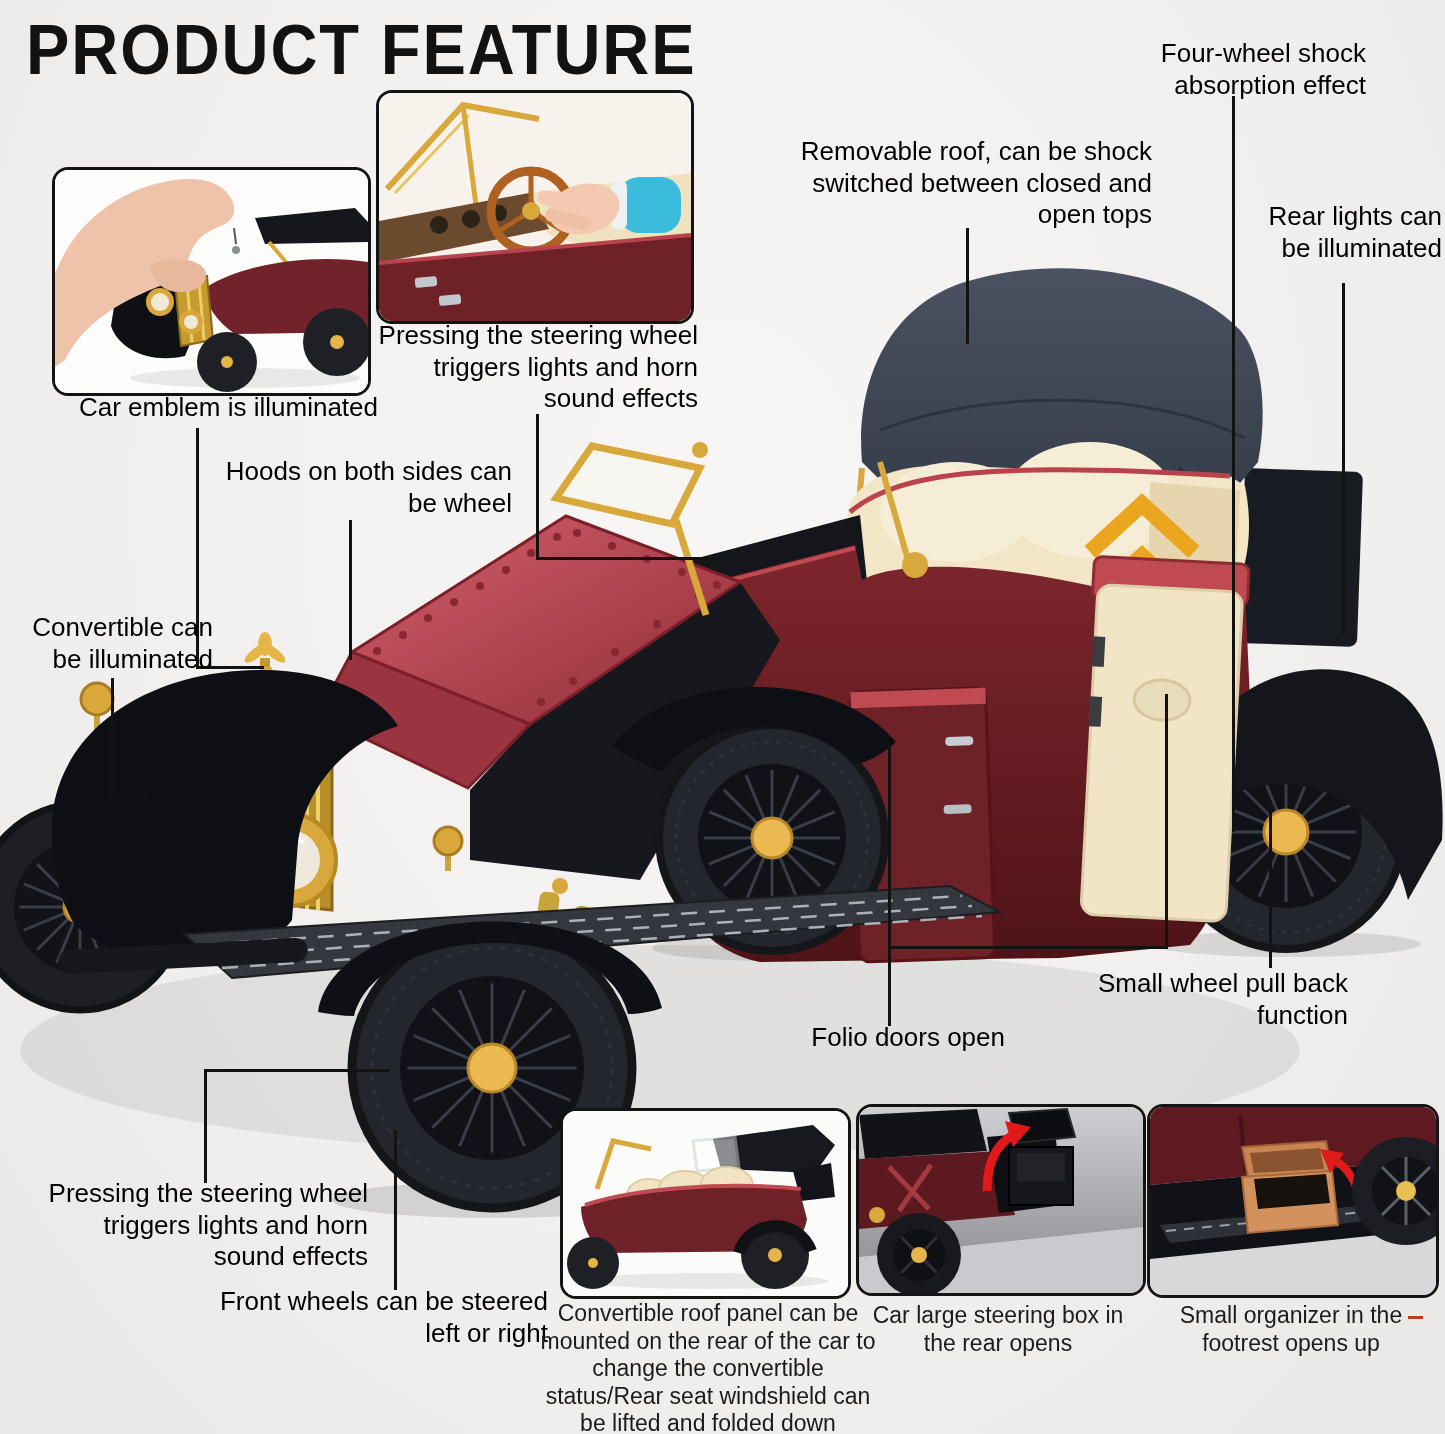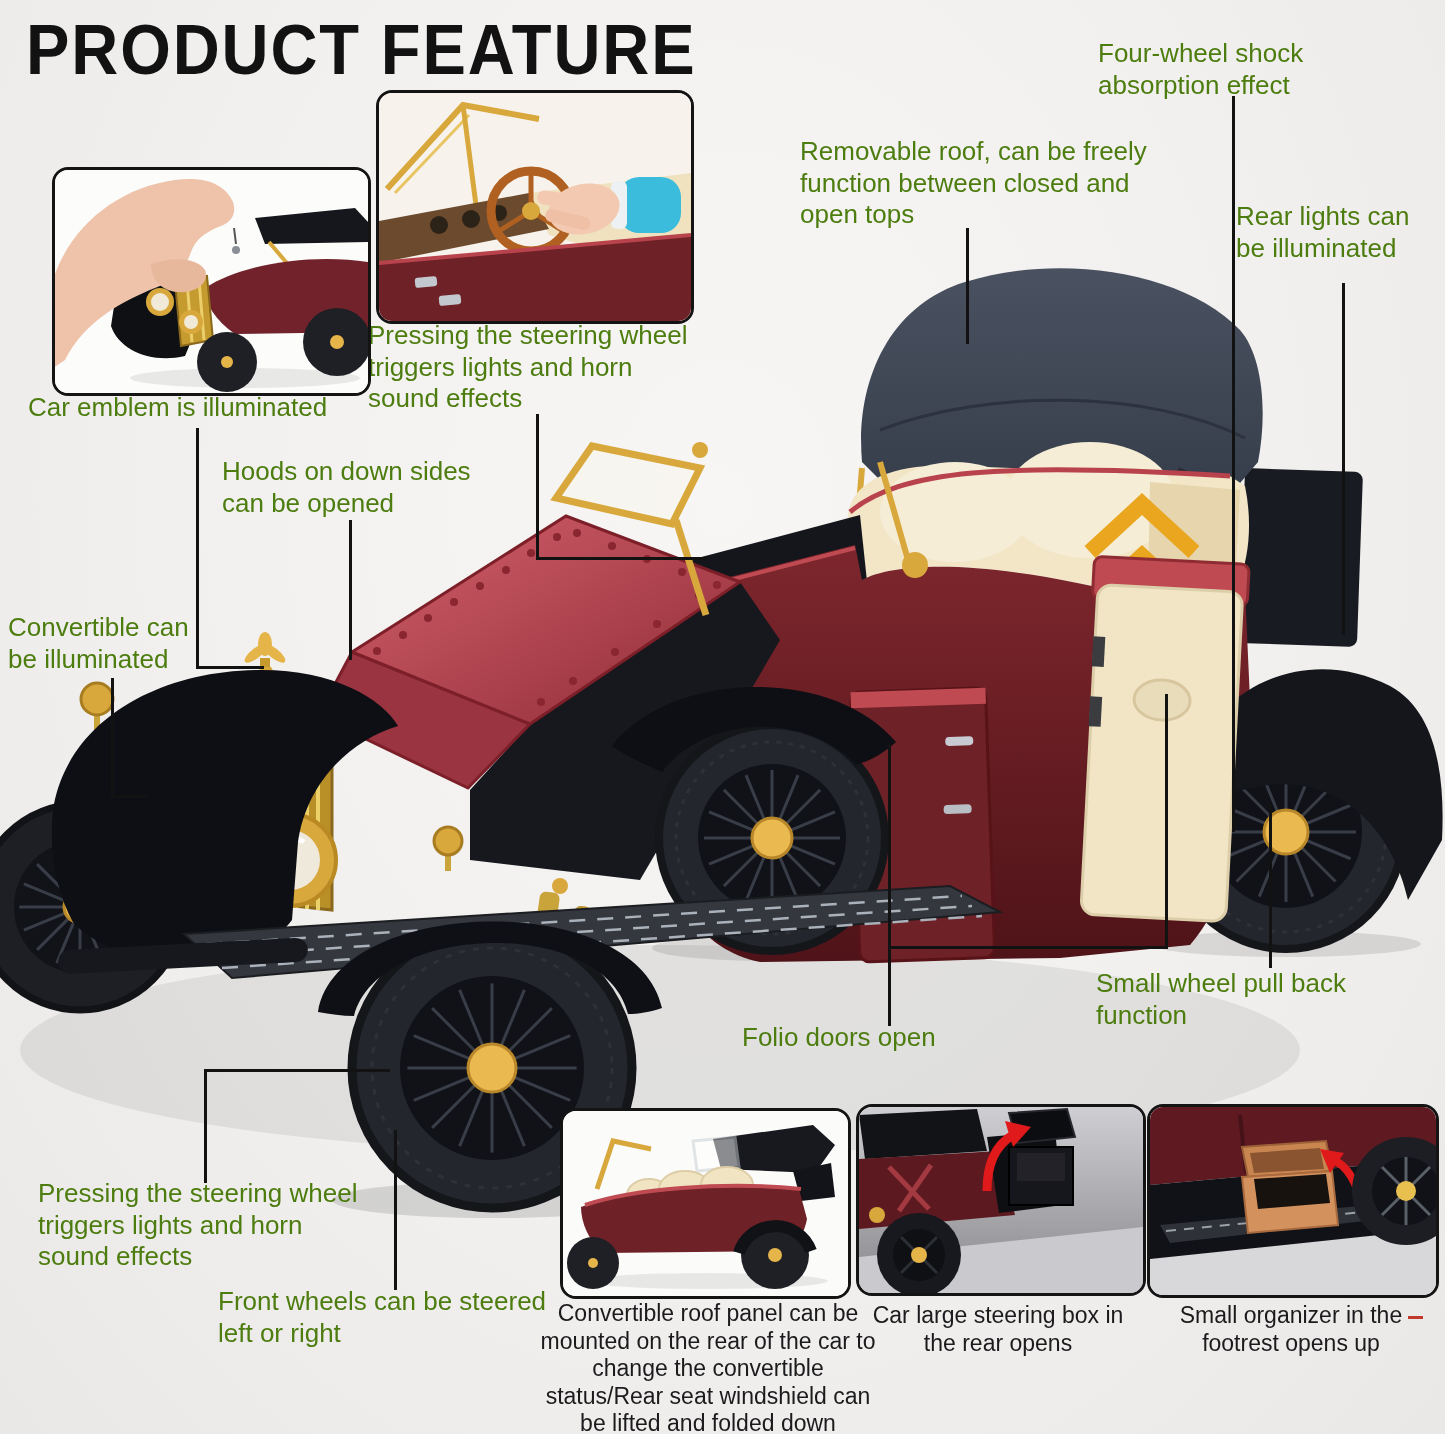--- a/index.html
+++ b/index.html
@@ -14,22 +14,22 @@
   #page-title{
     position:absolute;left:26px;top:10px;margin:0;
     font-size:70px;font-weight:bold;letter-spacing:2px;color:#121212;
     transform:scaleX(.93);transform-origin:left top;white-space:nowrap;z-index:5;
   }
   svg.photo{position:absolute;left:0;top:0;z-index:1;}
   .ln{position:absolute;background:#121212;z-index:2;}
   .ln.v{width:3px;}
   .ln.h{height:3px;}
   .callout{
-    position:absolute;z-index:3;text-align:left;
-    font-size:26px;line-height:1.22;font-weight:500;color:#4d7c0f;
+    position:absolute;z-index:3;text-align:right;
+    font-size:26px;line-height:1.22;font-weight:500;color:#000000;
   }
   .caption{
     position:absolute;z-index:3;text-align:center;
     font-size:23px;line-height:1.2;font-weight:500;color:#1b1b1d;
   }
   .inset{
     position:absolute;z-index:4;background:#fff;
     border:3px solid #141414;border-radius:16px;overflow:hidden;
   }
   .inset svg{display:block;width:100%;height:100%;}
@@ -291,26 +291,26 @@
 <div class="ln v" style="left:888px;top:744px;height:282px"></div>
 <div class="ln h" style="left:888px;top:946px;width:280px"></div>
 <div class="ln v" style="left:1165px;top:694px;height:255px"></div>
 <div class="ln v" style="left:1269px;top:803px;height:165px"></div>
 <div class="ln v" style="left:204px;top:1069px;height:114px"></div>
 <div class="ln h" style="left:204px;top:1069px;width:186px"></div>
 <div class="ln v" style="left:394px;top:1130px;height:160px"></div>
 
 <div class="callout" style="left:28px;top:392px;width:350px">Car emblem is illuminated</div>
 <div class="callout" style="left:368px;top:320px;width:330px">Pressing the steering wheel triggers lights and horn sound effects</div>
-<div class="callout" style="left:800px;top:136px;width:352px">Removable roof, can be freely function between closed and open tops</div>
+<div class="callout" style="left:800px;top:136px;width:352px">Removable roof, can be shock switched between closed and open tops</div>
 <div class="callout" style="left:1098px;top:38px;width:268px">Four-wheel shock absorption effect</div>
 <div class="callout" style="left:1236px;top:201px;width:206px">Rear lights can be illuminated</div>
-<div class="callout" style="left:222px;top:456px;width:290px">Hoods on down sides can be opened</div>
+<div class="callout" style="left:222px;top:456px;width:290px">Hoods on both sides can be wheel</div>
 <div class="callout" style="left:8px;top:612px;width:205px">Convertible can be illuminated</div>
-<div class="callout" style="left:742px;top:1022px;width:225px">Folio doors open</div>
+<div class="callout" style="left:780px;top:1022px;width:225px">Folio doors open</div>
 <div class="callout" style="left:1096px;top:968px;width:252px">Small wheel pull back function</div>
 <div class="callout" style="left:38px;top:1178px;width:330px">Pressing the steering wheel triggers lights and horn sound effects</div>
 <div class="callout" style="left:218px;top:1286px;width:330px">Front wheels can be steered left or right</div>
 
 <div class="inset" style="left:52px;top:167px;width:313px;height:223px">
   <svg viewBox="0 0 313 223">
     <rect width="313" height="223" fill="#fcfcfb"></rect>
     <ellipse cx="190" cy="208" rx="115" ry="10" fill="#000" opacity="0.08"></ellipse>
     <polygon points="200,48 300,38 313,52 313,72 210,74" fill="#15171c"></polygon>
     <line x1="214" y1="72" x2="236" y2="98" stroke="#d9a83c" stroke-width="4"></line>

